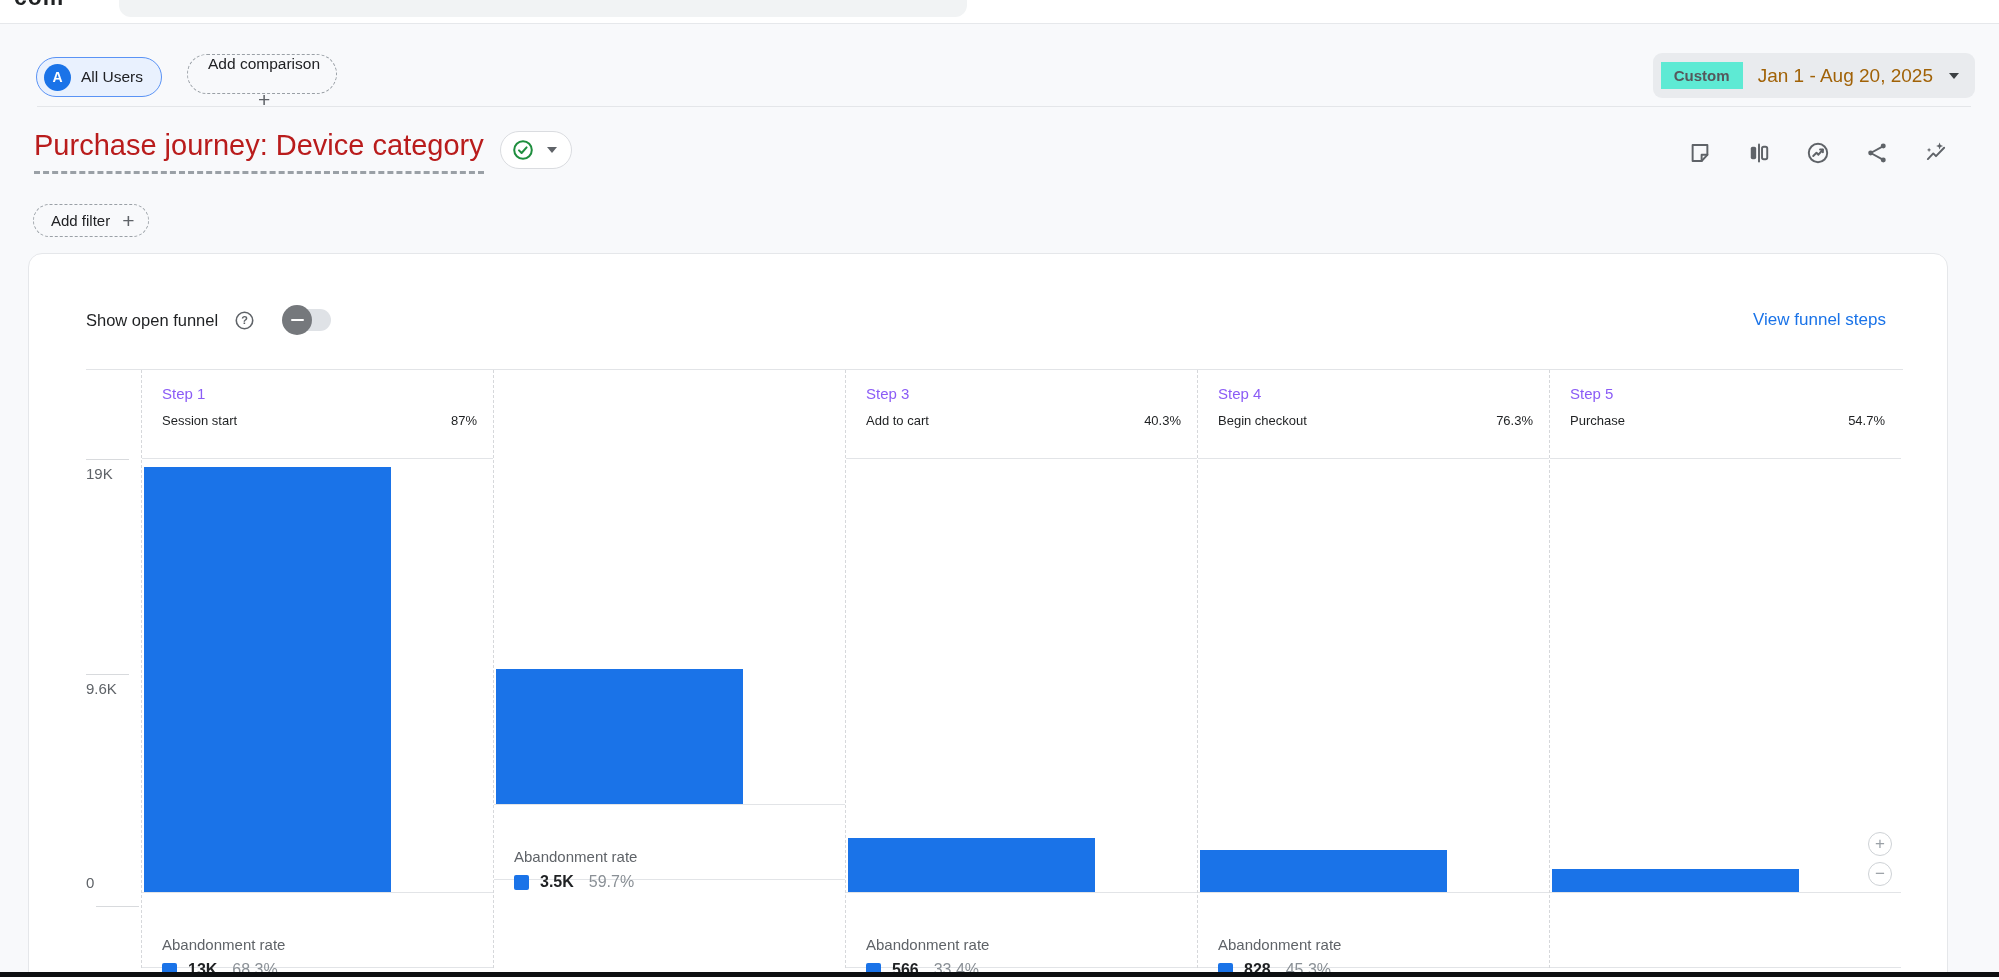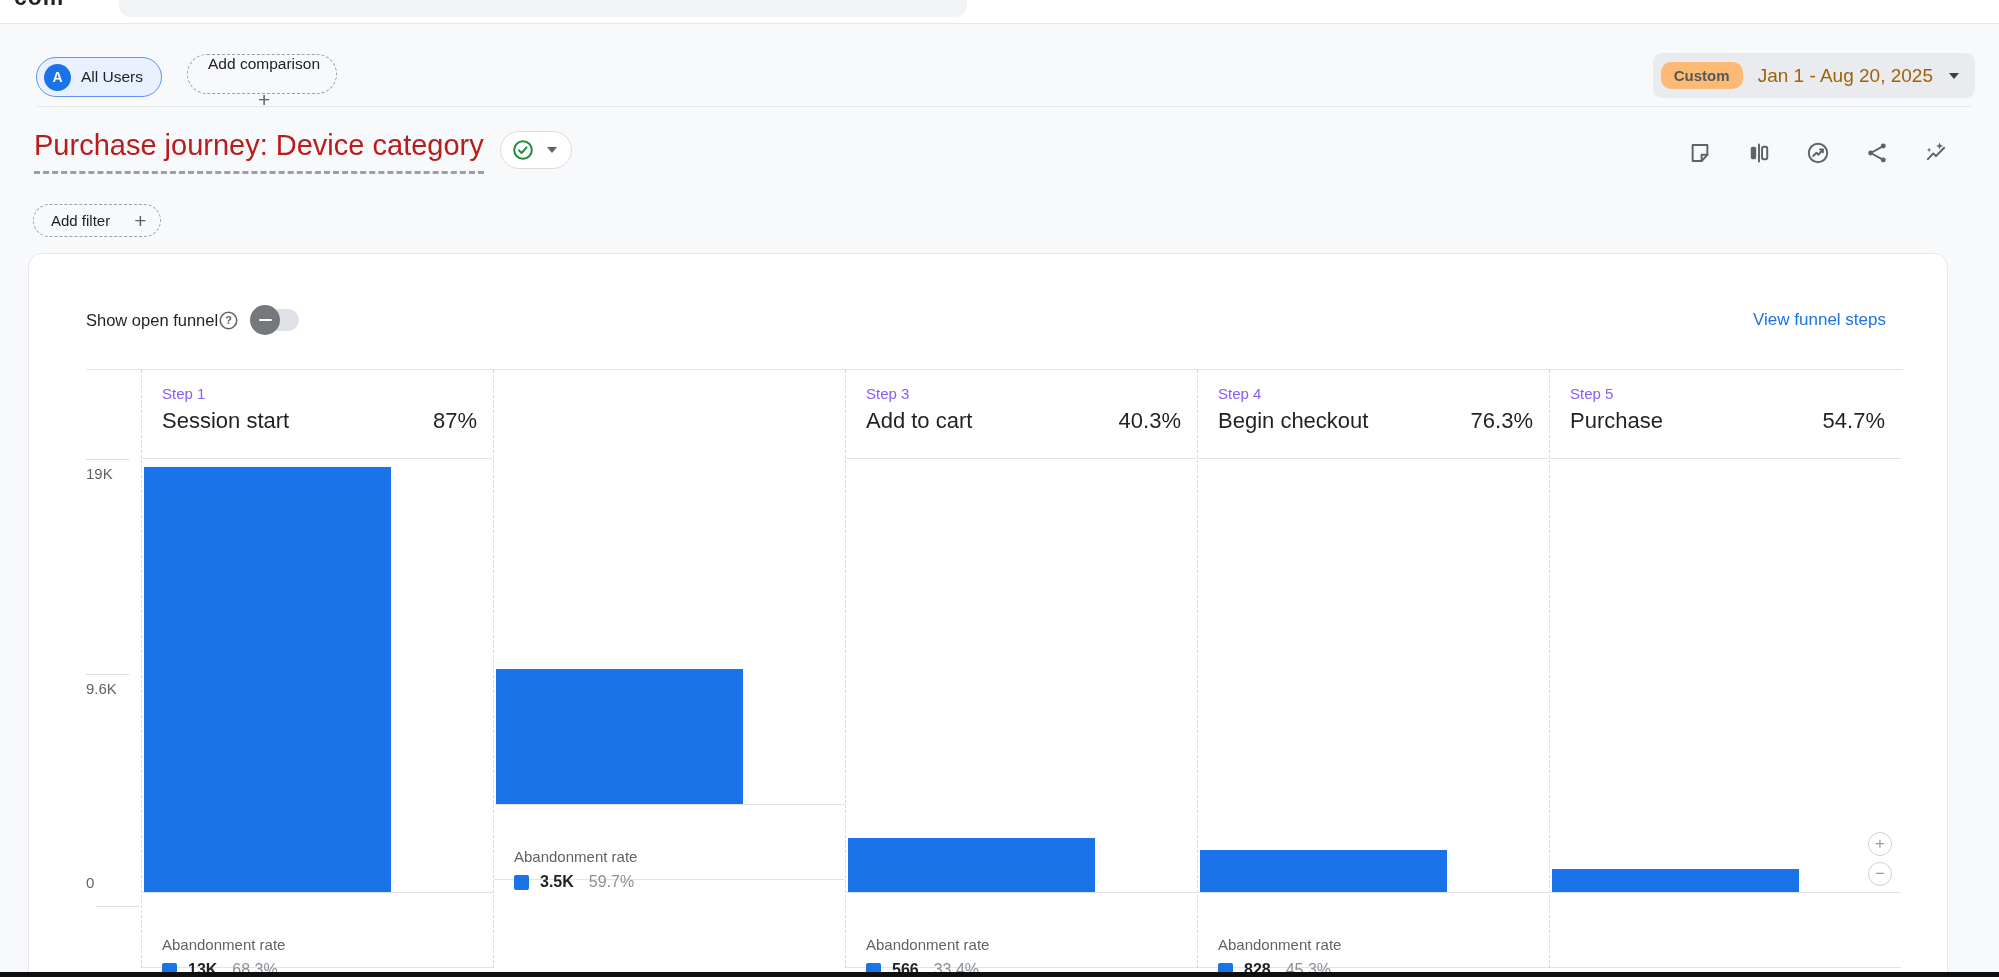--- a/index.html
+++ b/index.html
@@ -14,53 +14,53 @@
   .searchbar { position:absolute; left:119px; top:-16px; width:848px; height:33px; background:#f1f3f4; border-radius:12px; }
   
   .page { position:absolute; left:0; top:24px; width:100%; height:956px; background:#f8f9fb; }
   .pill { display:inline-flex; align-items:center; background:transparent; border-radius:20px; cursor:pointer; font-size:15.5px; font-weight:500; color:#202124; }
   .all-users { position:absolute; left:36px; top:33px; height:40px; padding:0 18px 0 7px; background:#e9f1fe; border:1.5px solid #5a93f5; gap:10px; }
   .avatar { width:27px; height:27px; border-radius:50%; background:#1a73e8; color:#fff; display:flex; align-items:center; justify-content:center; font-size:14px; font-weight:700; }
   .dashed { border:1.5px dashed #9aa0a6; }
   .add-comparison { position:absolute; left:187px; top:30px; height:40px; padding:0 16px 0 20px; gap:16px;flex-direction:column; }
   .plus { font-size:21px; font-weight:400; color:#5f6368; line-height:1; }
   .date-pill { position:absolute; right:24px; top:29px; height:45px; background:#e9ebee; border-radius:9px; display:flex; align-items:center; padding:0 16px 0 8px; cursor:pointer; }
-  .date-chip { background:#fdba74; border-radius:10px; padding:5px 13px; font-size:15px; font-weight:600; color:#55585c; }
+  .date-chip { background:#5eead4; border-radius:0; padding:5px 13px; font-size:15px; font-weight:600; color:#55585c; }
   .date-text { margin:0 16px 0 15px; font-size:19px; font-weight:500; color:#a16207; }
   .caret { width:0; height:0; border-left:5.5px solid transparent; border-right:5.5px solid transparent; border-top:6.5px solid #3c4043; }
   .row-divider { position:absolute; left:37px; right:28px; top:82px; height:1px; background:#e4e6e9; }
   
   .title-row { position:absolute; left:34px; top:105px; display:flex; align-items:center; }
   .title-text { display:inline-block; font-size:29px; font-weight:400; color:#b91c1c; padding-bottom:9px; border-bottom:3px dashed #9aa0a6; }
   .verify-pill { display:inline-flex; align-items:center; margin-left:16px; margin-top:-4px; height:38px; padding:0 14px 0 10px; border:1px solid #dadce0; border-radius:19px; background:#fff; gap:12px; cursor:pointer; }
   .icon-row { position:absolute; right:50px; top:116px; display:flex; gap:33px; }
   .icon-btn { width:26px; height:26px; cursor:pointer; display:flex; align-items:center; justify-content:center; }
   .icon-btn svg { width:26px; height:26px; }
-  .add-filter { position:absolute; left:33px; top:180px; height:33px; border-radius:17px; padding:0 14px 0 17px; gap:24px; font-size:15px; }
+  .add-filter { position:absolute; left:33px; top:180px; height:33px; border-radius:17px; padding:0 14px 0 17px; gap:12px; font-size:15px; }
   
   .card { position:absolute; left:28px; top:229px; width:1920px; height:790px; background:#fff; border:1px solid #e5e7ea; border-radius:14px; }
   .card-head { position:absolute; left:57px; right:61px; top:44px; height:44px; display:flex; align-items:center; justify-content:space-between; }
-  .head-left { display:flex; align-items:center; gap:0; }
+  .head-left { display:flex; align-items:center; gap:16px; }
   .sof-label { font-size:16.5px; font-weight:500; color:#1f2123; }
   .help { width:21px; height:21px; }
   .toggle { position:relative; width:46px; height:22px; border-radius:11px; background:#dfe2e6; margin-left:14px; cursor:pointer; }
   .thumb { position:absolute; left:-3px; top:-4px; width:30px; height:30px; border-radius:50%; background:#75787c; display:flex; align-items:center; justify-content:center; }
   .thumb-minus { width:13px; height:2.6px; background:#fff; border-radius:2px; }
   .funnel-link { font-size:17px; font-weight:500; color:#1a73e8; text-decoration:none; cursor:pointer; }
   
   .funnel { position:absolute; left:57px; top:115px; width:1817px; height:599px; border-top:1px solid #e2e4e7; display:flex; }
   .gutter { position:relative; width:55px; flex:none; }
   .tick { position:absolute; left:0; width:43px; border-top:1px solid #d8dadd; }
   .tick.low { left:10px; }
   .ylab { position:absolute; left:0; font-size:15px; color:#5f6368; }
   .fcol { width:352px; flex:none; border-left:1px dashed #d6d8db; display:flex; flex-direction:column; }
   .fcol:last-child { border-right:1px dashed #d6d8db; }
   .fhead { height:89px; border-bottom:1px solid #e2e4e7; padding:14px 16px 0 20px; }
   .fstep { font-size:15px; color:#8b5cf6; line-height:19px; }
-  .fname-row { display:flex; justify-content:space-between; margin-top:6px; font-size:22px; color:#1f2123; line-height:24px; }
+  .fname-row { display:flex; justify-content:space-between; margin-top:6px; font-size:13px; color:#1f2123; line-height:24px; }
   .fplot { height:435px; position:relative; border-bottom:1px solid #e2e4e7; }
   .bar { position:absolute; bottom:0; left:2px; width:247px; }
   .faband { height:75px; border-bottom:1px solid #e2e4e7; padding:14px 0 0 20px; }
   .alabel { font-size:15px; color:#5f6368; line-height:19px;margin-top:28px; }
   .arow { display:flex; align-items:center; margin-top:7px; }
   .swatch { width:15px; height:15px; border-radius:2px; margin-right:11px; }
   .acount { font-size:16px; font-weight:700; color:#1f2123; }
   .apct { font-size:16px; color:#8a9096; margin-left:15px; }
   .zoom-btn { position:absolute; width:24px; height:24px; border:1.5px solid #ced2d6; border-radius:50%; color:#9aa0a6; font-size:17px; line-height:21px; text-align:center; background:#fff; cursor:pointer; user-select:none; }
   .zoom-in  { left:1782px; top:462px; }

